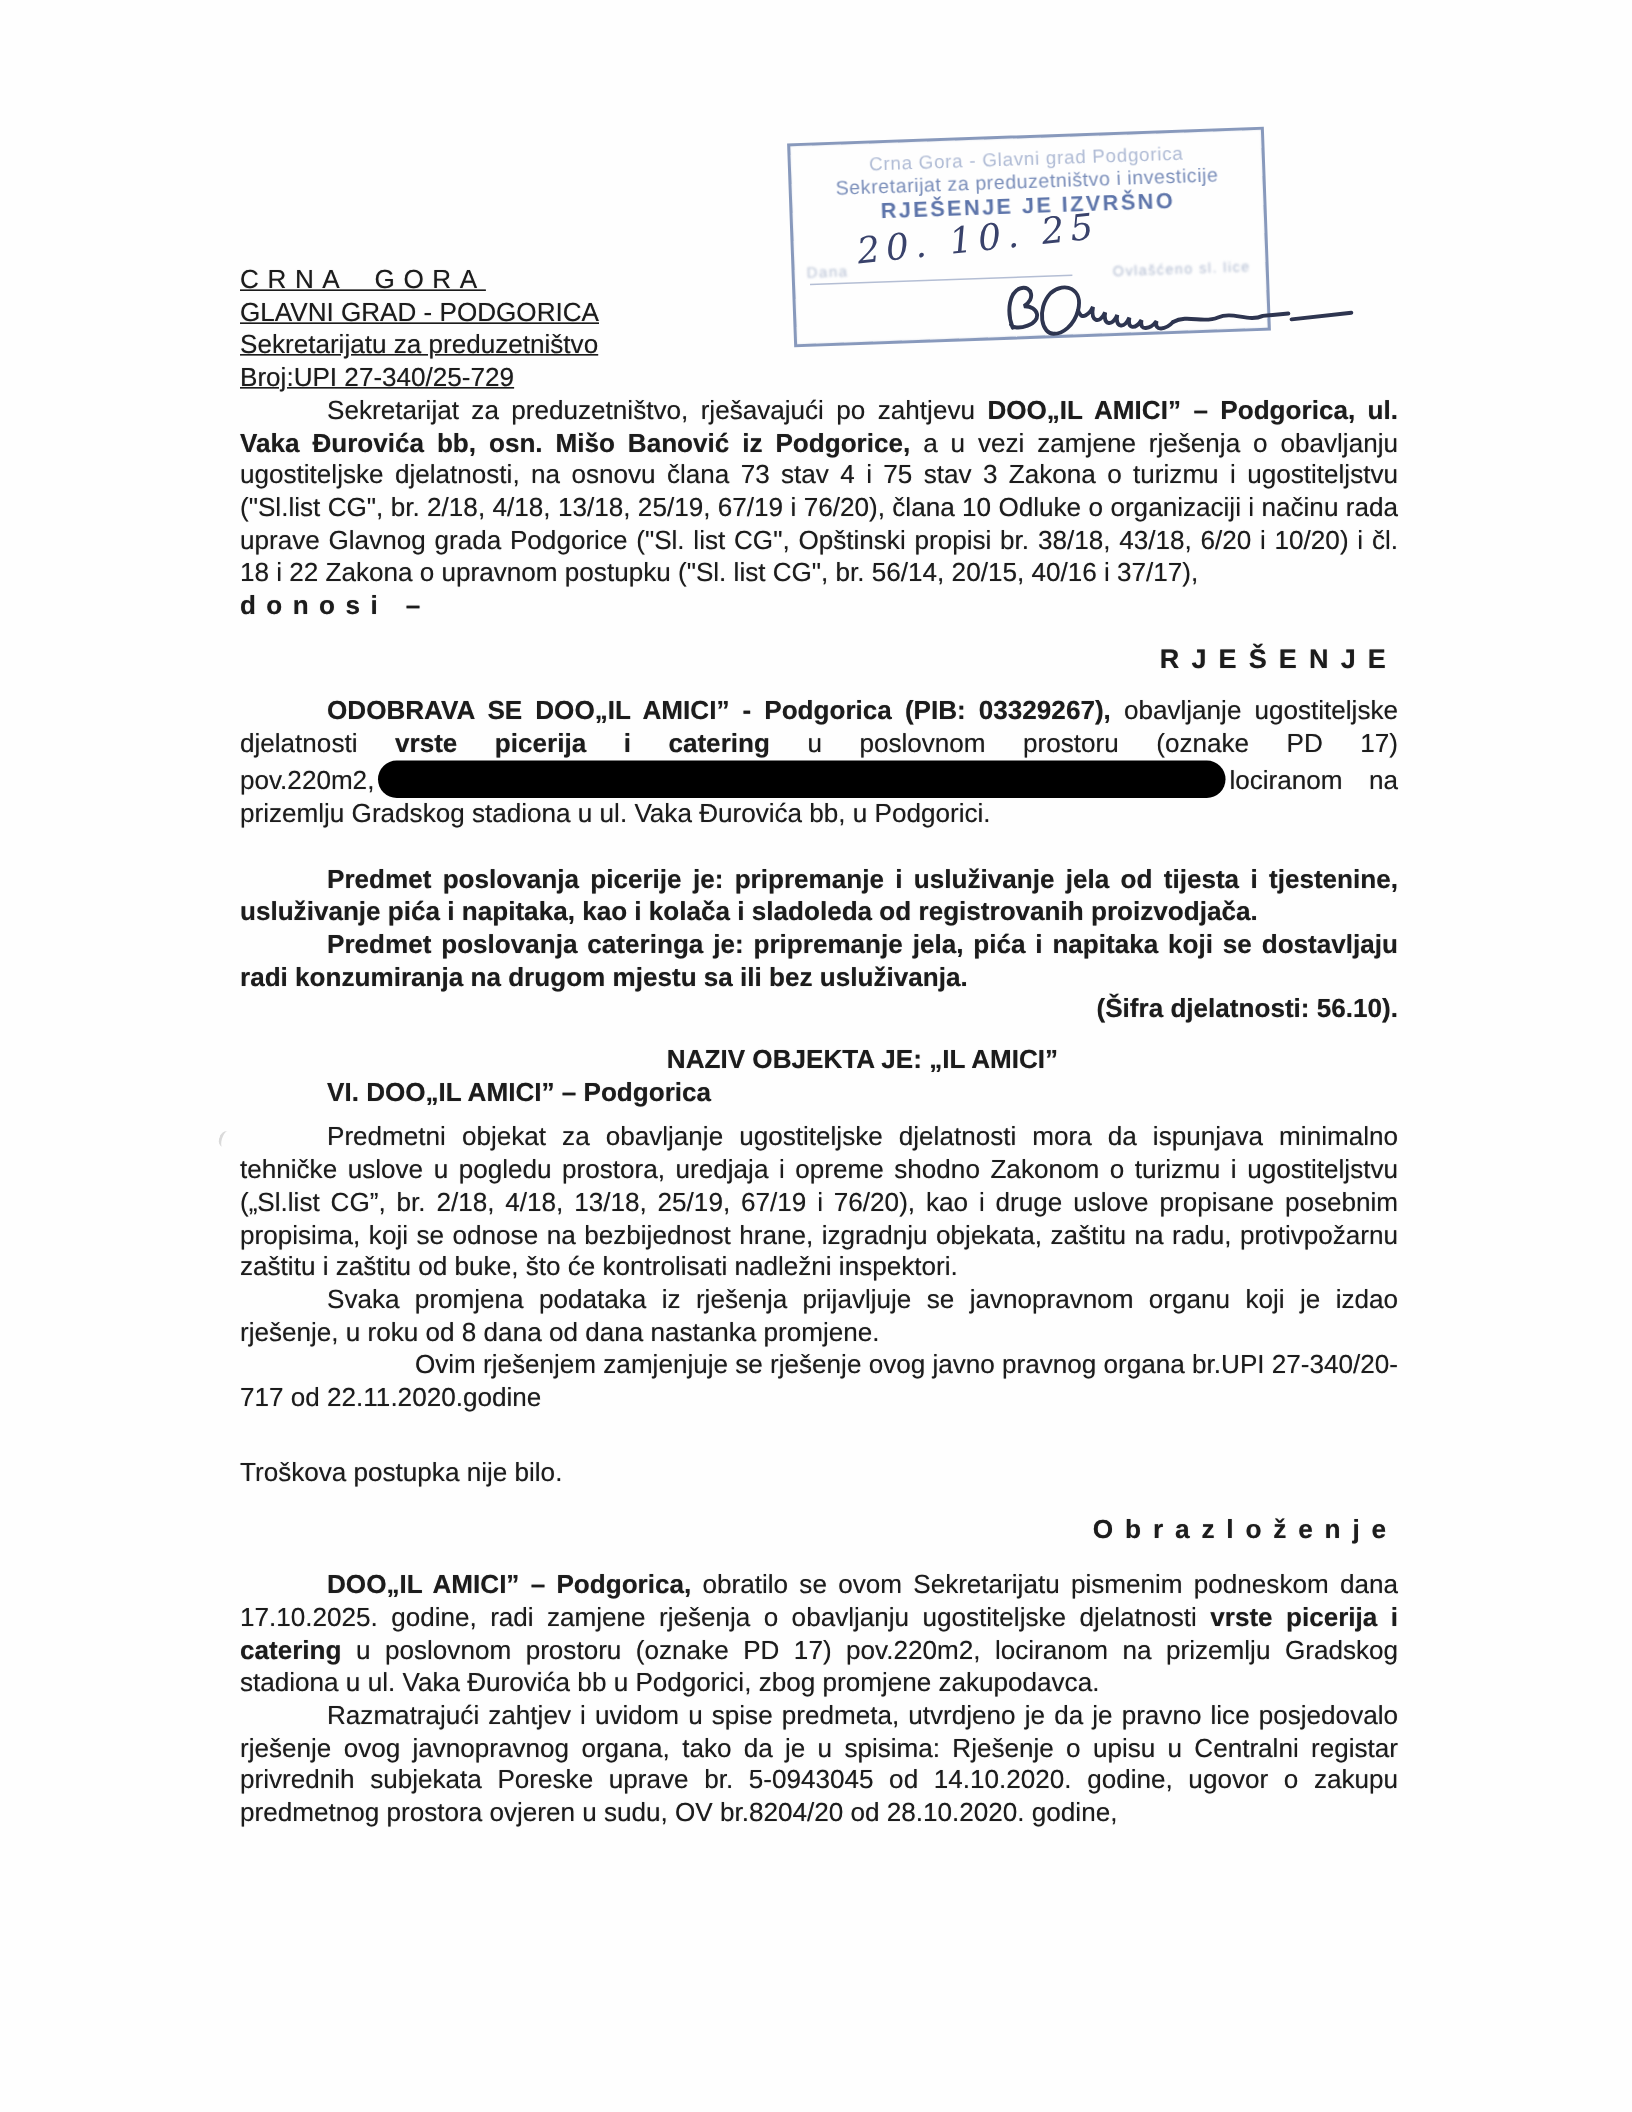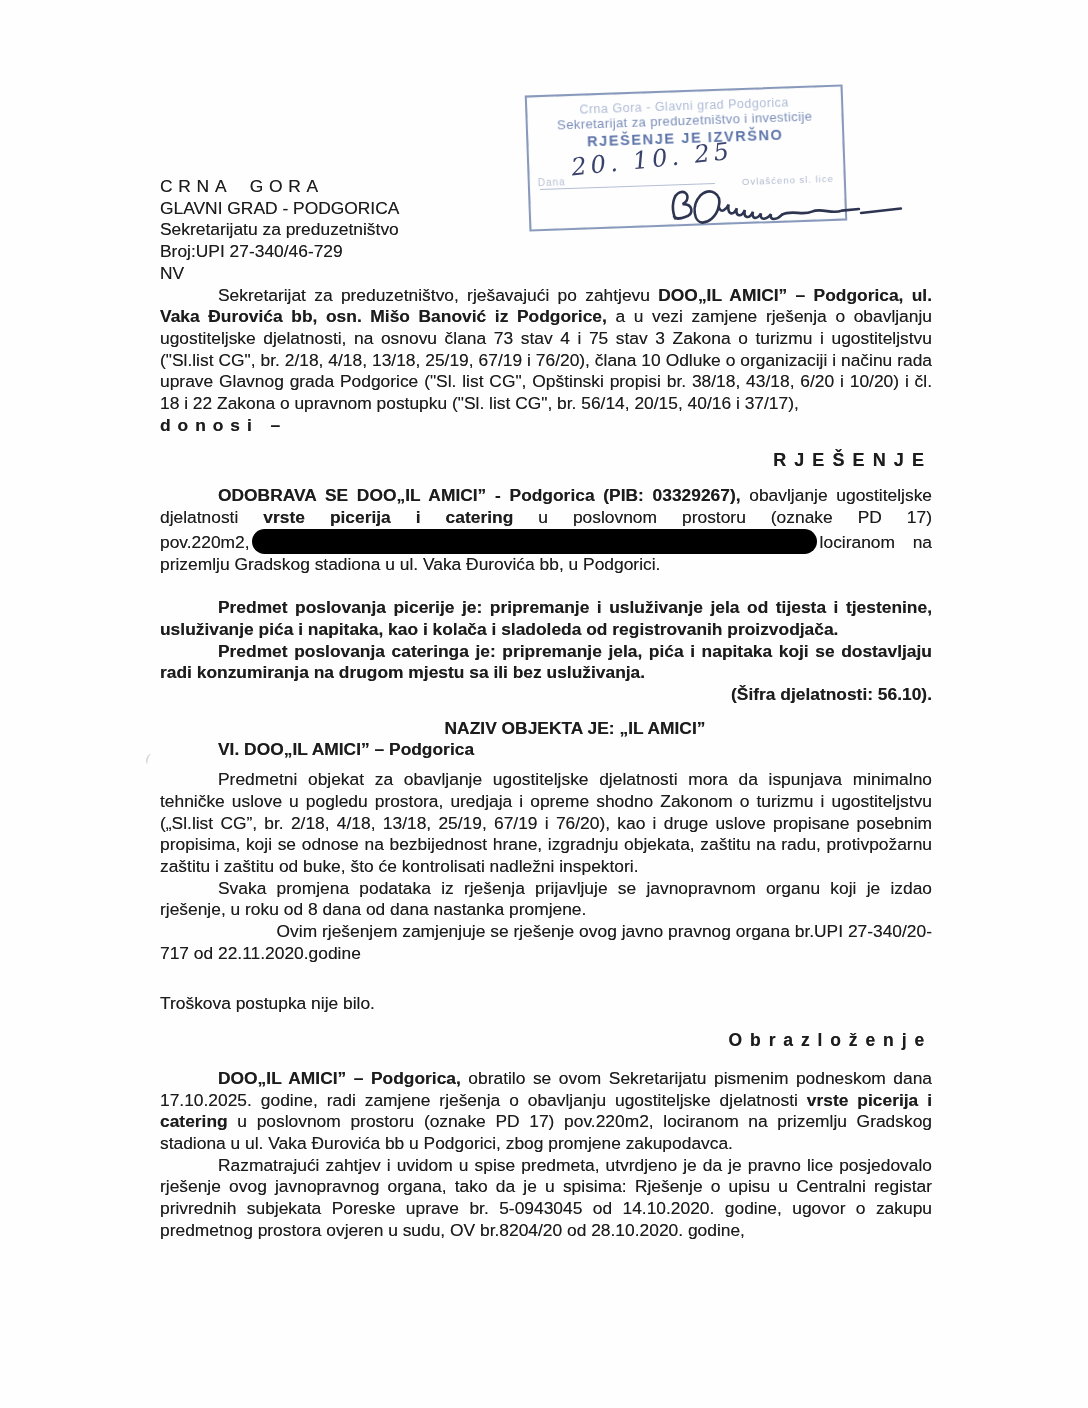--- a/index.html
+++ b/index.html
@@ -7,21 +7,21 @@
     position:relative;width:1088px;height:1408px;margin:0 auto;
     background:#fefefe;overflow:hidden;
     font-family:"Liberation Sans", sans-serif;
     color:#1c1c1c;
   }
   .content{
     position:absolute;left:160px;top:176px;width:772px;
     font-size:17.4px;line-height:21.7px;
     text-shadow:0 0 0.5px rgba(0,0,0,0.5);
   }
-  .hdr{margin:0;}
+  .hdr{margin:0;text-decoration:underline;}
   .hdr-country{letter-spacing:0.33em;word-spacing:0.45em;}
   .para{margin:0;text-align:justify;}
   .indent{text-indent:58px;}
   .bold{font-weight:bold;}
   .left{text-align:right;}
   .heading{
     text-align:right;font-weight:bold;letter-spacing:0.45em;
     margin:14px 0 13px 0;
   }
   .donosi{font-weight:bold;letter-spacing:0.4em;}
@@ -105,22 +105,21 @@
         <path d="M200,37 L240,34"></path>
       </g>
     </svg>
   </div>
 
   <div class="content">
 
     <div class="hdr hdr-country">CRNA GORA</div>
     <div class="hdr">GLAVNI GRAD - PODGORICA</div>
     <div class="hdr">Sekretarijatu za preduzetništvo</div>
-    <div class="hdr">Broj:UPI 27-340/46-729</div>
-    <div class="hdr">NV</div>
+    <div class="hdr">Broj:UPI 27-340/25-729</div>
 
     <p class="para indent">
       <span>Sekretarijat za preduzetništvo, rješavajući po zahtjevu </span><span class="bold">DOO„IL AMICI” – Podgorica, ul. Vaka Đurovića bb, osn. Mišo Banović iz Podgorice,</span><span> a u vezi zamjene rješenja o obavljanju ugostiteljske djelatnosti, na osnovu člana 73 stav 4 i 75 stav 3 Zakona o turizmu i ugostiteljstvu ("Sl.list CG", br. 2/18, 4/18, 13/18, 25/19, 67/19 i 76/20), člana 10 Odluke o organizaciji i načinu rada uprave Glavnog grada Podgorice ("Sl. list CG", Opštinski propisi br. 38/18, 43/18, 6/20 i 10/20) i čl. 18 i 22 Zakona o upravnom postupku ("Sl. list CG", br. 56/14, 20/15, 40/16 i 37/17),</span>
     </p>
     <div class="donosi">donosi –</div>
 
     <h2 class="heading" style="font-size:18px;">RJEŠENJE</h2>
 
     <p class="para indent">
       <span class="bold">ODOBRAVA SE DOO„IL AMICI” - Podgorica (PIB: 03329267),</span><span> obavljanje ugostiteljske djelatnosti </span><span class="bold">vrste picerija i catering</span><span> u poslovnom prostoru (oznake PD 17) </span><span class="nowrap"><span>pov.220m2,</span><span class="redact"></span><span>lociranom</span></span><span> na prizemlju Gradskog stadiona u ul. Vaka Đurovića bb, u Podgorici.</span>

